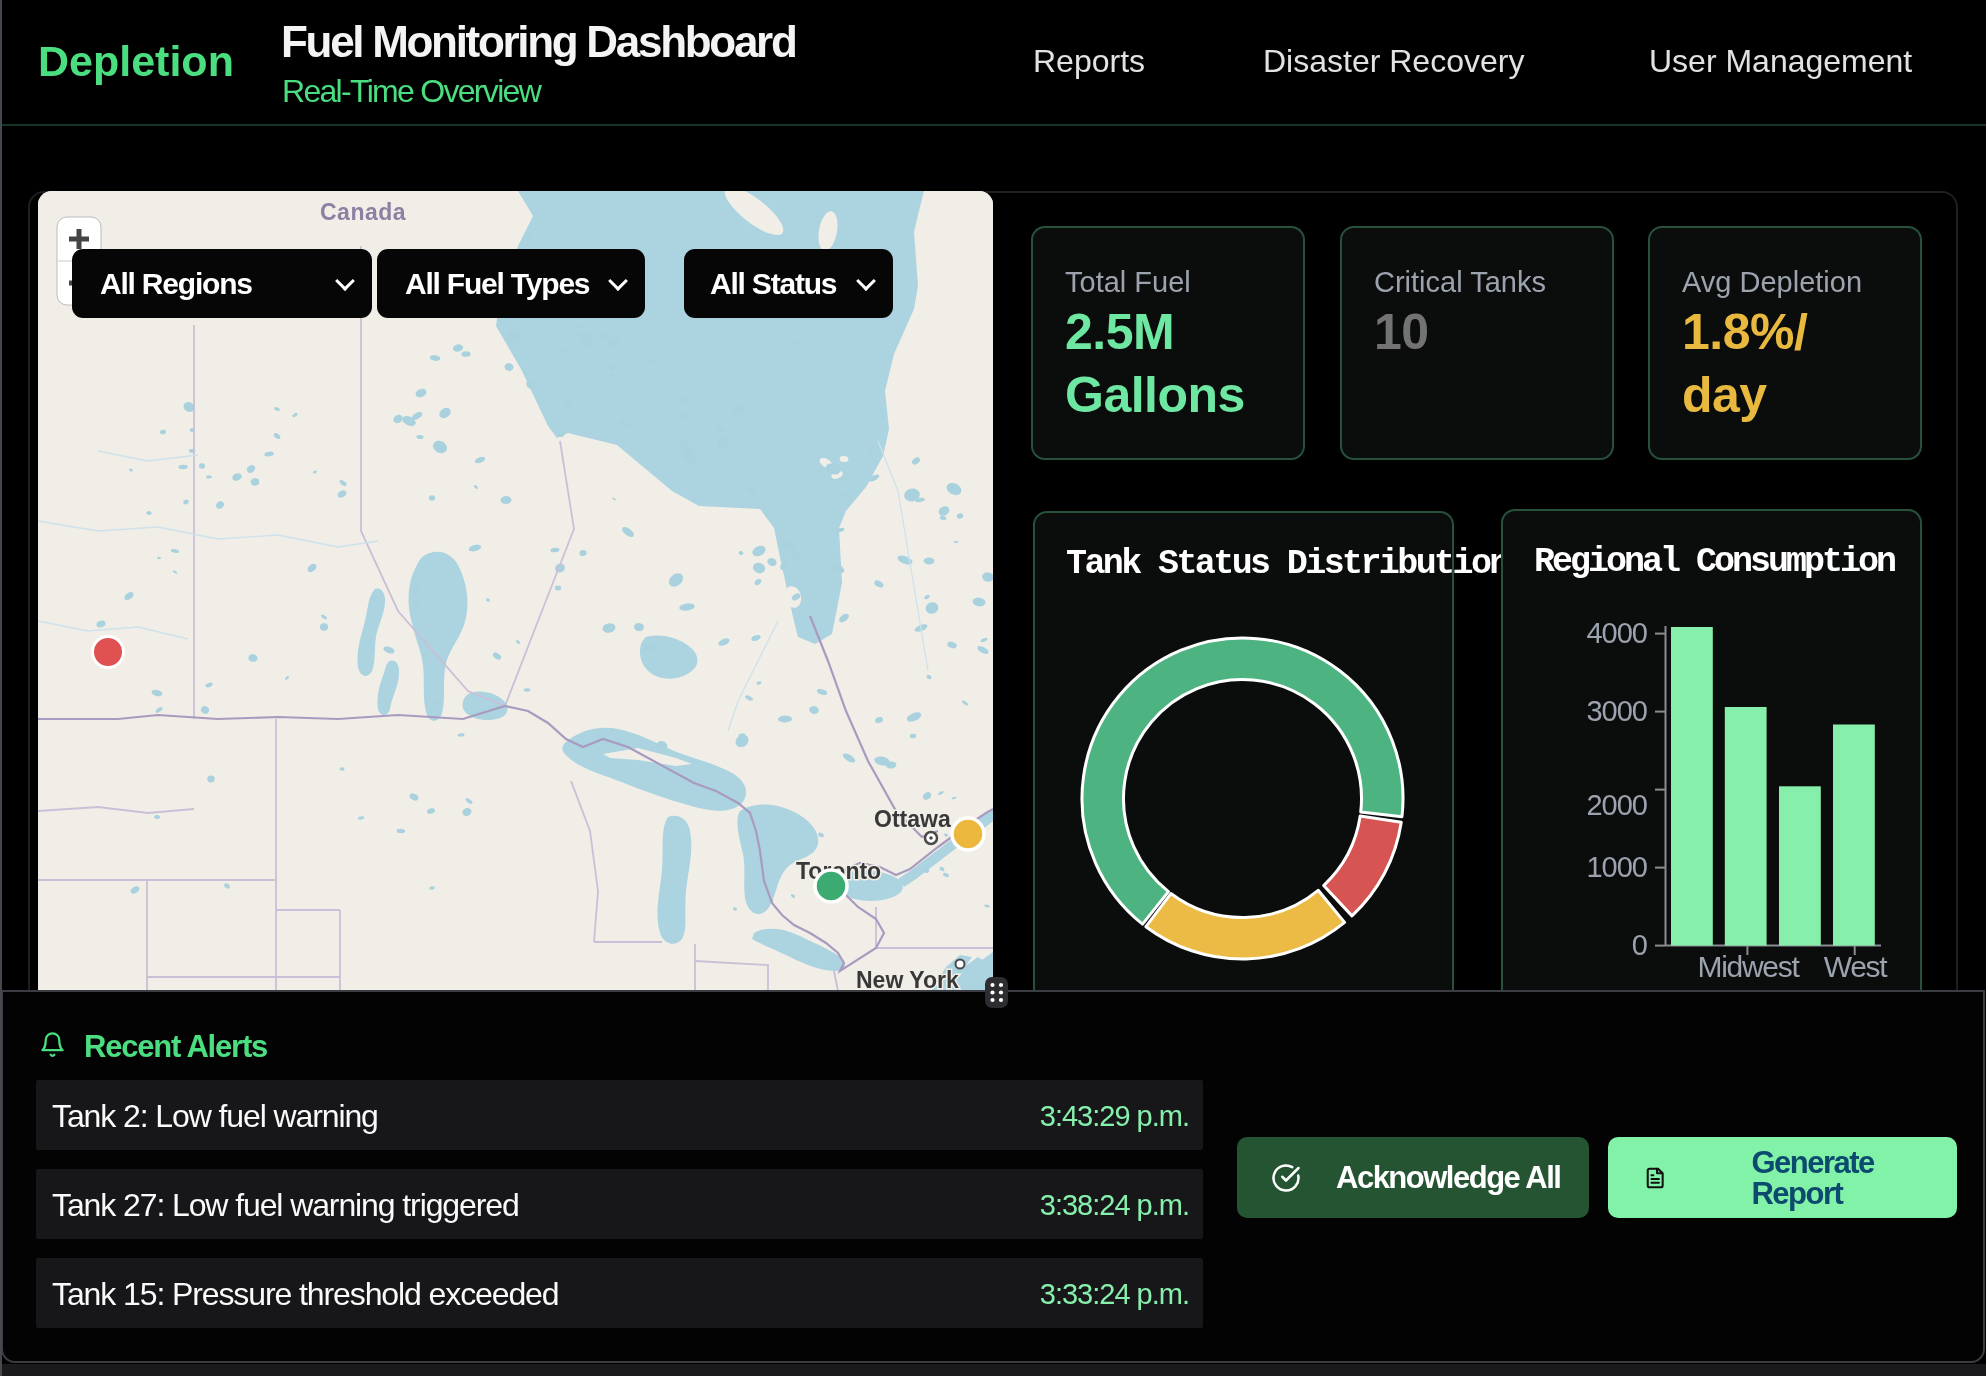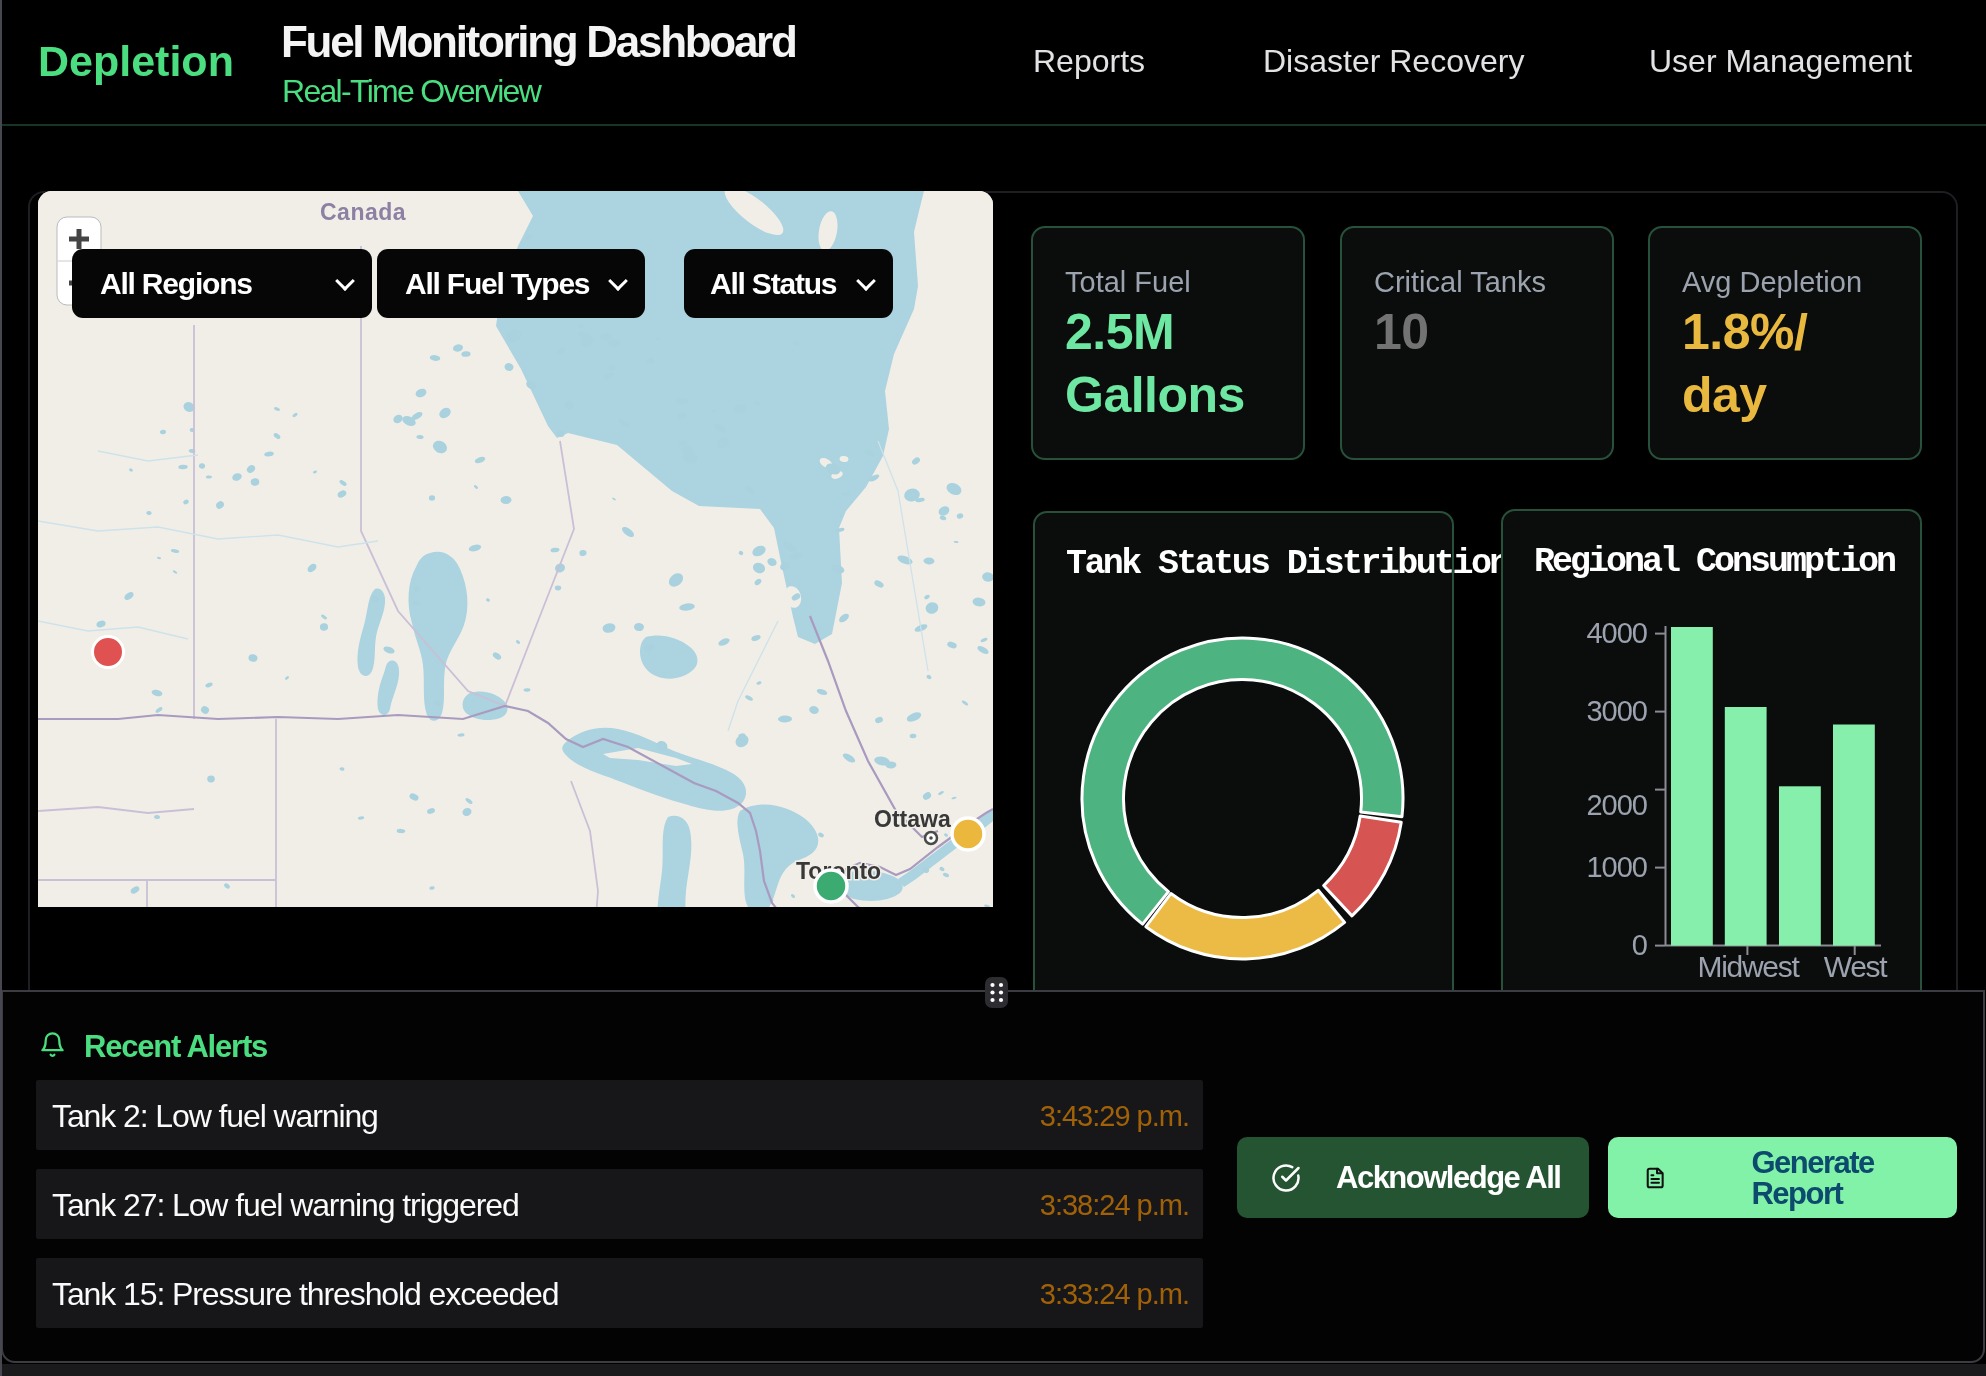--- a/index.html
+++ b/index.html
@@ -19,21 +19,21 @@
   #logo { z-index:2; left:38px; top:40px; font-size:43px; font-weight:bold; color:#4ade80; line-height:1; }
   #title { z-index:2; left:281px; top:18px; font-size:44px; font-weight:bold; color:#f4f4f5; line-height:1.1; letter-spacing:-2.3px; }
   #subtitle { z-index:2; left:282px; top:74px; font-size:32px; color:#4ade80; line-height:1.1; letter-spacing:-1.7px; }
   .nav { z-index:2; top:45px; font-size:32px; color:#e2e2e5; line-height:1; letter-spacing:0; }
 
   
   #gridbox { left:28px; top:191px; width:1930px; height:1154px; border:2px solid #1e1e23;
     border-radius:16px; z-index:2; }
 
   
-  #map { left:38px; top:191px; width:955px; height:716px; border-radius:14px 14px 0 0;
+  #map { left:38px; top:191px; width:955px; height:800px; border-radius:14px 14px 0 0;
     overflow:hidden; background:#f1eee8; z-index:3; }
   .pill { top:249px; height:69px; background:#060606; border-radius:11px; z-index:6;
     color:#fff; font-size:30px; font-weight:600; line-height:69px; letter-spacing:-1.2px; }
   .pill .chev { position:absolute; right:20px; top:25px; width:14px; height:14px;
     border-right:3px solid #fff; border-bottom:3px solid #fff; transform:rotate(45deg); }
 
   
   .card { background:#0b0d0c; border:2px solid #27513b; border-radius:14px; z-index:3; }
   .stat { top:226px; width:274px; height:234px; }
   .stat .lbl { position:absolute; left:32px; top:38px; font-size:29px; color:#9ca3af; letter-spacing:0; }
@@ -48,21 +48,21 @@
 
   
   #bottompanel { left:1px; top:990px; width:1984px; height:373px; background:#030303;
     border:2px solid #3c3c43; border-radius:0 0 14px 14px; z-index:8; }
   #handle { left:985px; top:977px; width:23px; height:31px; background:#2c2c31;
     border-radius:7px; z-index:9; }
 
   #alerthead { left:84px; top:1029px; font-size:31px; font-weight:bold; color:#4ade80; z-index:9; letter-spacing:-1.2px; }
   .arow { left:36px; width:1167px; height:70px; background:#17171a; border-radius:2px; z-index:9; }
   .arow .t { position:absolute; left:16px; top:20px; font-size:32px; font-weight:500; color:#fafafa; line-height:1; letter-spacing:-1.1px; }
-  .arow .tm { position:absolute; right:14px; top:22px; font-size:29px; color:#a16207; line-height:1; letter-spacing:-1px; }
+  .arow .tm { position:absolute; right:14px; top:22px; font-size:29px; color:#86efac; line-height:1; letter-spacing:-1px; }
 
   .btn { top:1137px; height:81px; border-radius:10px; z-index:9; display:flex;
     align-items:center; }
   #ackbtn { left:1237px; width:352px; background:#245431; }
   #genbtn { left:1608px; width:349px; background:#82f2a8; }
   .btn .txt { font-size:31px; font-weight:bold; line-height:1; letter-spacing:-1.5px; }
 </style>
 </head>
 <body>
 <div id="page">

